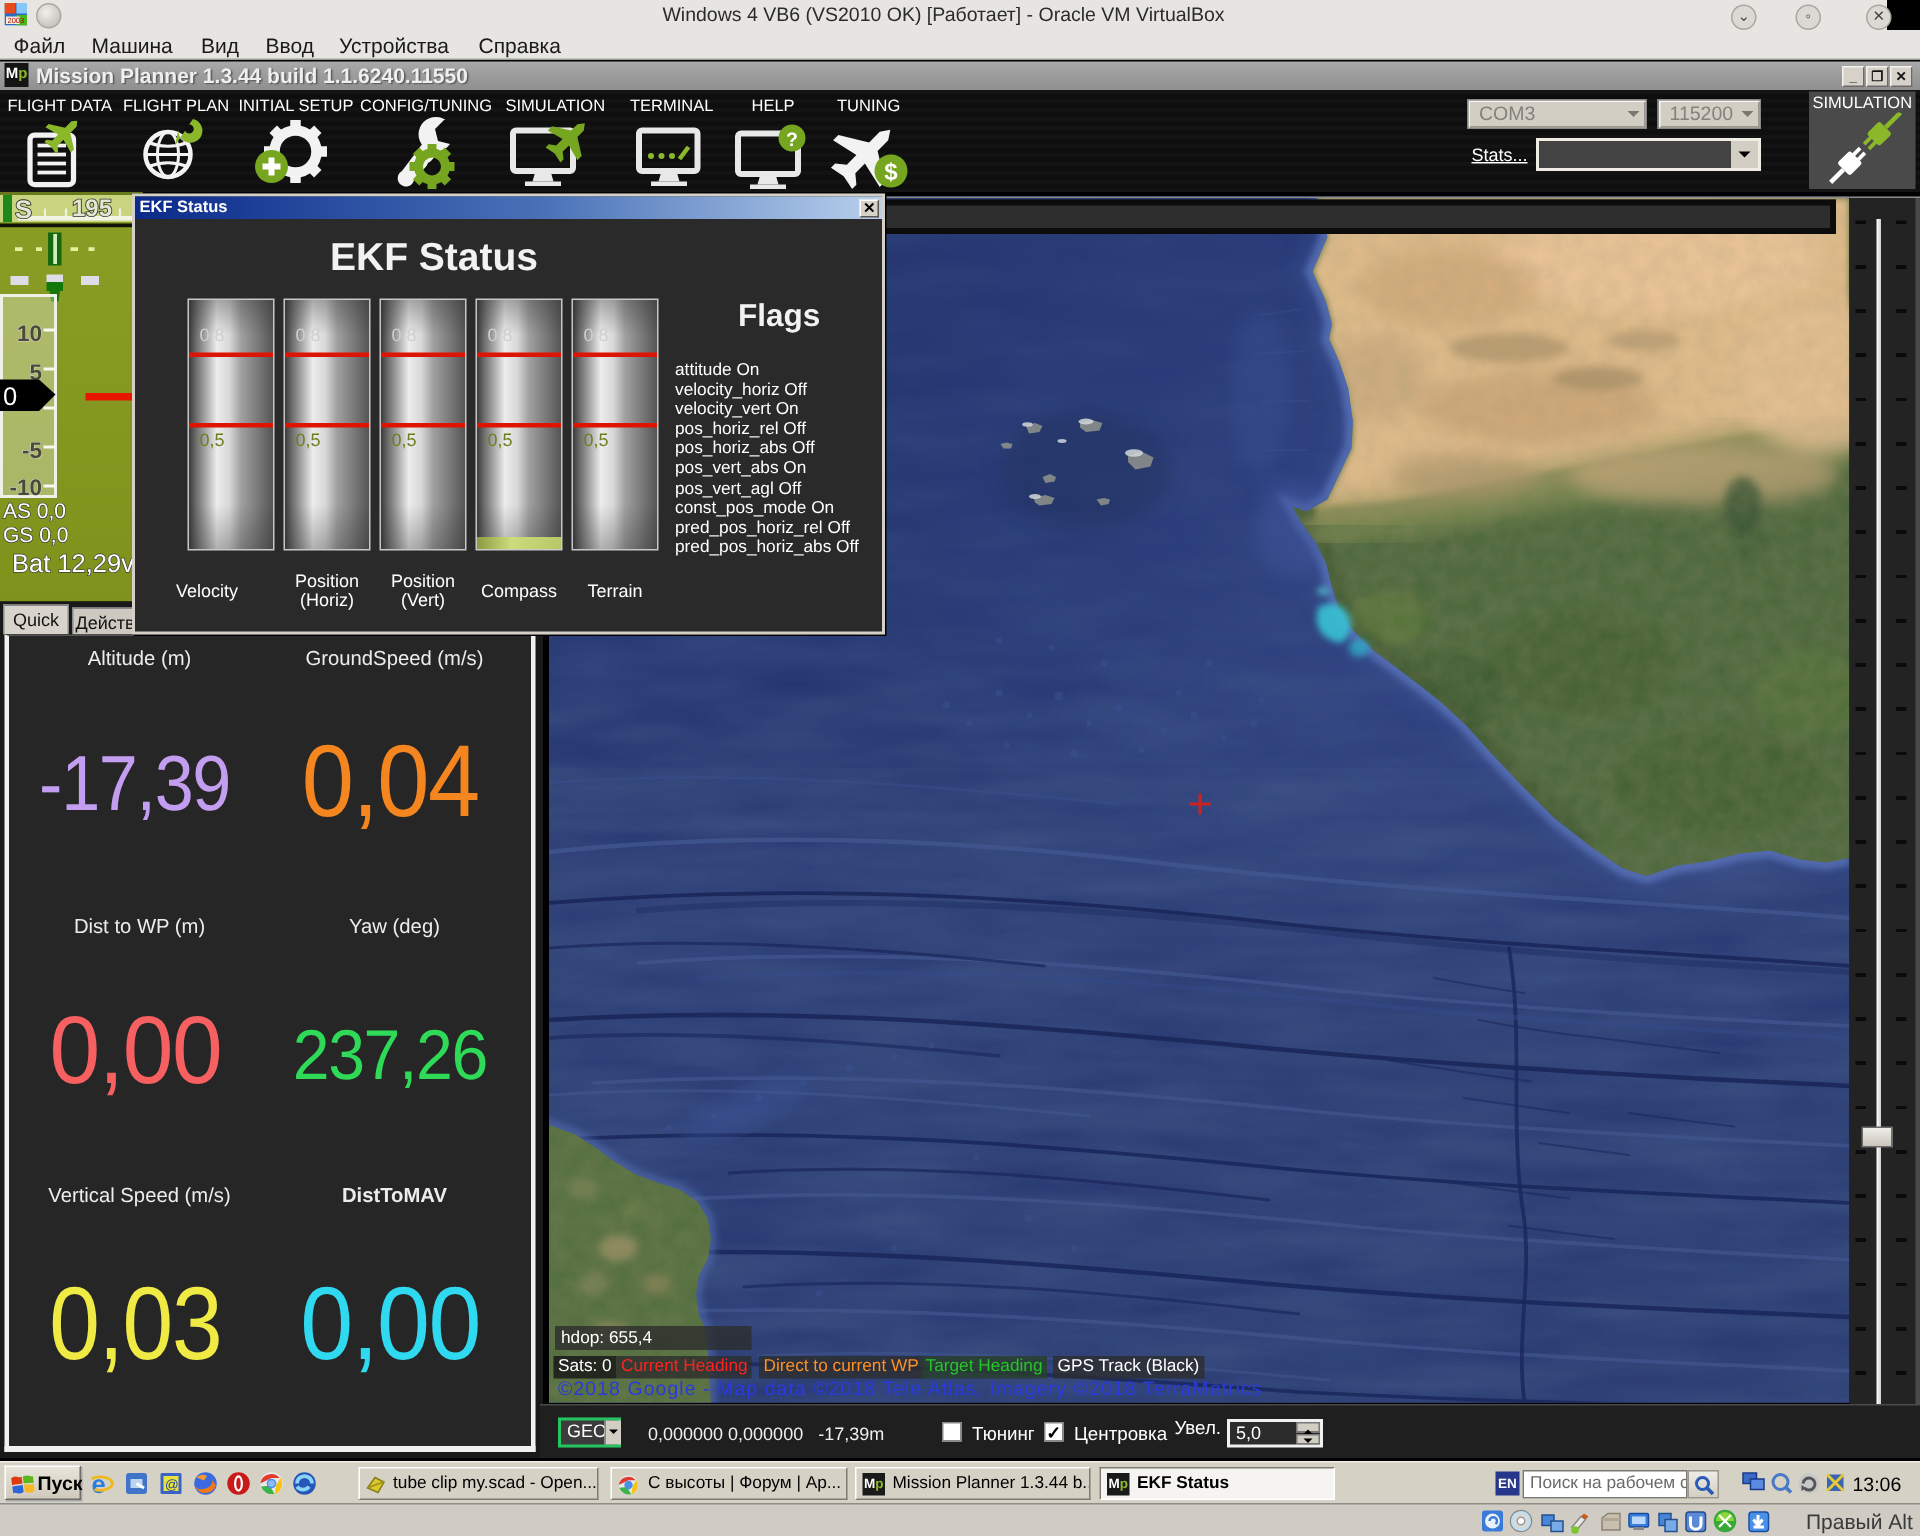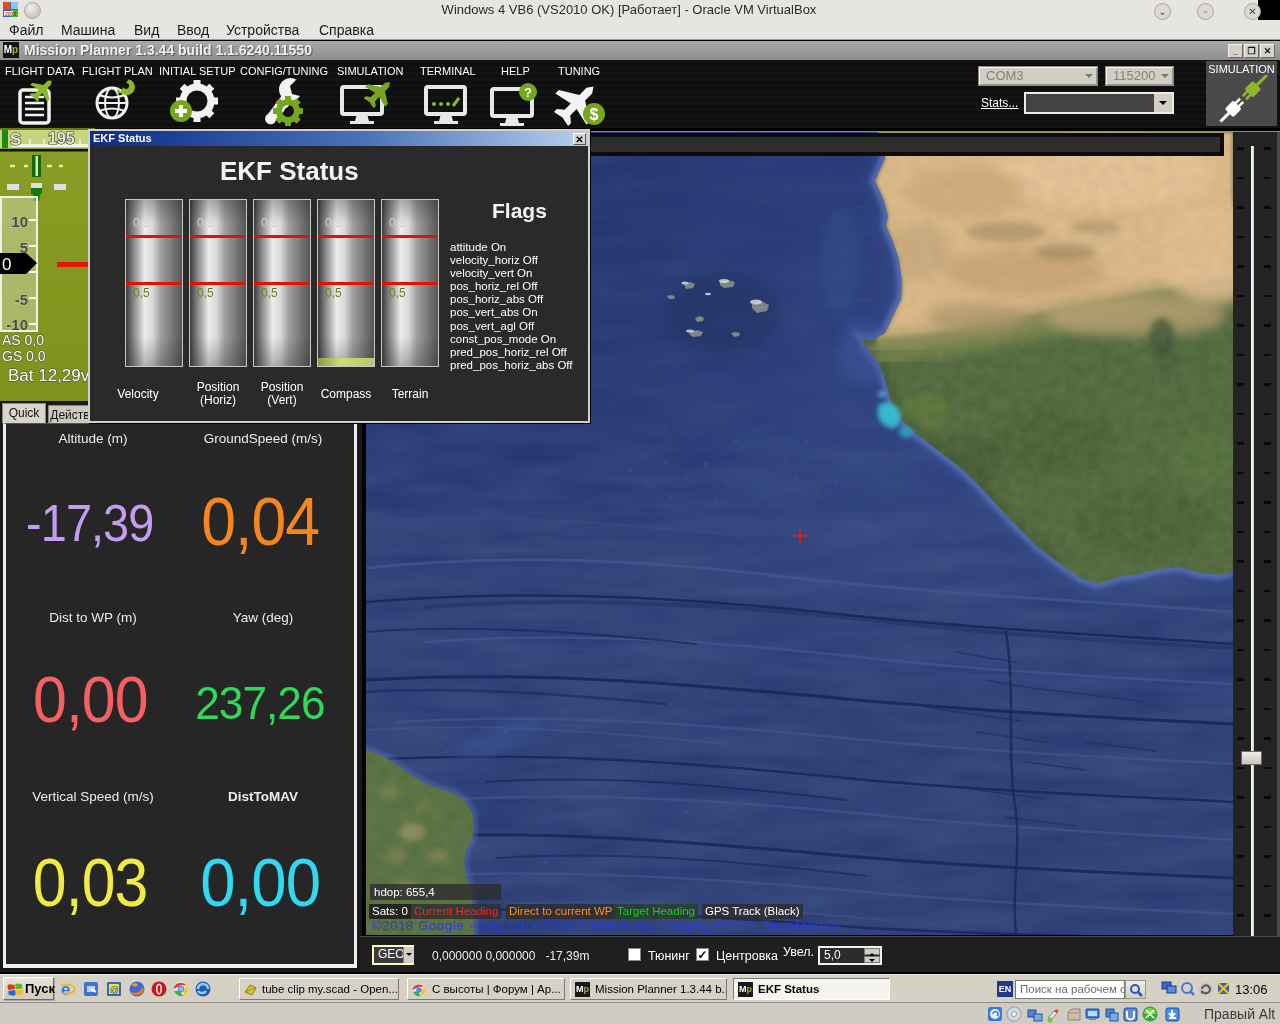--- a/index.html
+++ b/index.html
@@ -559,21 +559,21 @@
 </div>
 <div class="abs" id="mapstrip"></div>
 <div class="abs" id="slider">
   <div class="abs" style="left:18px;top:14px;width:3px;height:790px;background:linear-gradient(90deg,#fff,#cfcfcf);"></div>
   <div class="abs" style="left:4px;top:15px;width:7px;height:790px;background:repeating-linear-gradient(180deg,#0a0a0a 0 2.5px,transparent 2.5px 29.5px);"></div>
   <div class="abs" style="left:31px;top:15px;width:7px;height:790px;background:repeating-linear-gradient(180deg,#0a0a0a 0 2.5px,transparent 2.5px 29.5px);"></div>
   <div class="abs" style="left:8px;top:619px;width:21px;height:14px;background:linear-gradient(#efede8,#c9c5bc);border:1px solid #6a6a6a;"></div>
   <div class="abs" style="left:44px;top:0;width:3px;height:805px;background:#4a4a4a;"></div>
 </div>
 <div class="abs" id="geobar">
-  <div class="abs" style="left:12px;top:8px;width:42px;height:20px;background:#3c3c3c;border:2px solid #fef9c3;color:#fff;font-size:12px;line-height:15px;padding-left:4px;">GEO</div>
+  <div class="abs" style="left:12px;top:8px;width:42px;height:20px;background:#3c3c3c;border:2px solid #22c55e;color:#fff;font-size:12px;line-height:15px;padding-left:4px;">GEO</div>
   <div class="abs" style="left:43px;top:10px;width:11px;height:16px;background:#d2cec4;border-left:1px solid #888;">
       <div style="margin:6px 0 0 2px;width:0;height:0;border:3px solid transparent;border-top-color:#000;"></div>
     </div>
   <div class="abs" style="left:72px;top:12px;color:#efefef;font-size:12px;">0,000000 0,000000&nbsp;&nbsp;&nbsp;-17,39m</div>
   <div class="chk" style="left:268px;top:11px;"></div>
   <div class="abs" style="left:288px;top:12px;color:#fff;font-size:12.5px;">Тюнинг</div>
   <div class="chk" style="left:336px;top:11px;color:#000;font-size:12px;font-weight:bold;line-height:12px;text-align:center;">✓</div>
   <div class="abs" style="left:356px;top:12px;color:#fff;font-size:12.5px;">Центровка</div>
   <div class="abs" style="left:423px;top:8px;color:#fff;font-size:12.5px;">Увел.</div>
   <div class="abs" style="left:458px;top:9px;width:64px;height:19px;background:#2c2c2c;border:2px solid #f0f0f0;color:#fff;font-size:12px;line-height:14px;padding-left:4px;">5,0</div>

